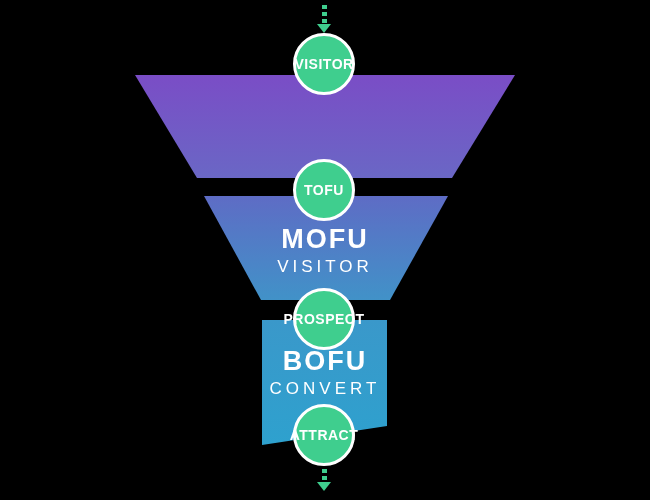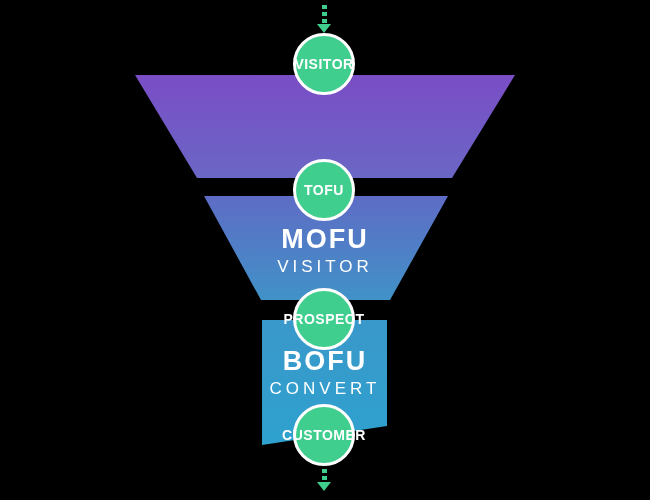--- a/index.html
+++ b/index.html
@@ -137,20 +137,20 @@
   <div id="milestone-visitor" class="milestone">
     <span class="milestone-label">VISITOR</span>
   </div>
   <div id="milestone-lead" class="milestone">
     <span class="milestone-label">TOFU</span>
   </div>
   <div id="milestone-prospect" class="milestone">
     <span class="milestone-label">PROSPECT</span>
   </div>
   <div id="milestone-customer" class="milestone">
-    <span class="milestone-label">CUSTOMER</span>
+    <span class="milestone-label">ATTRACT</span>
   </div>
 
   <div id="bottom-dash-1" class="flow-dash"></div>
   <div id="bottom-dash-2" class="flow-dash"></div>
   <div id="bottom-arrowhead" class="flow-arrowhead"></div>
 
 </div>
 
 </body></html>

